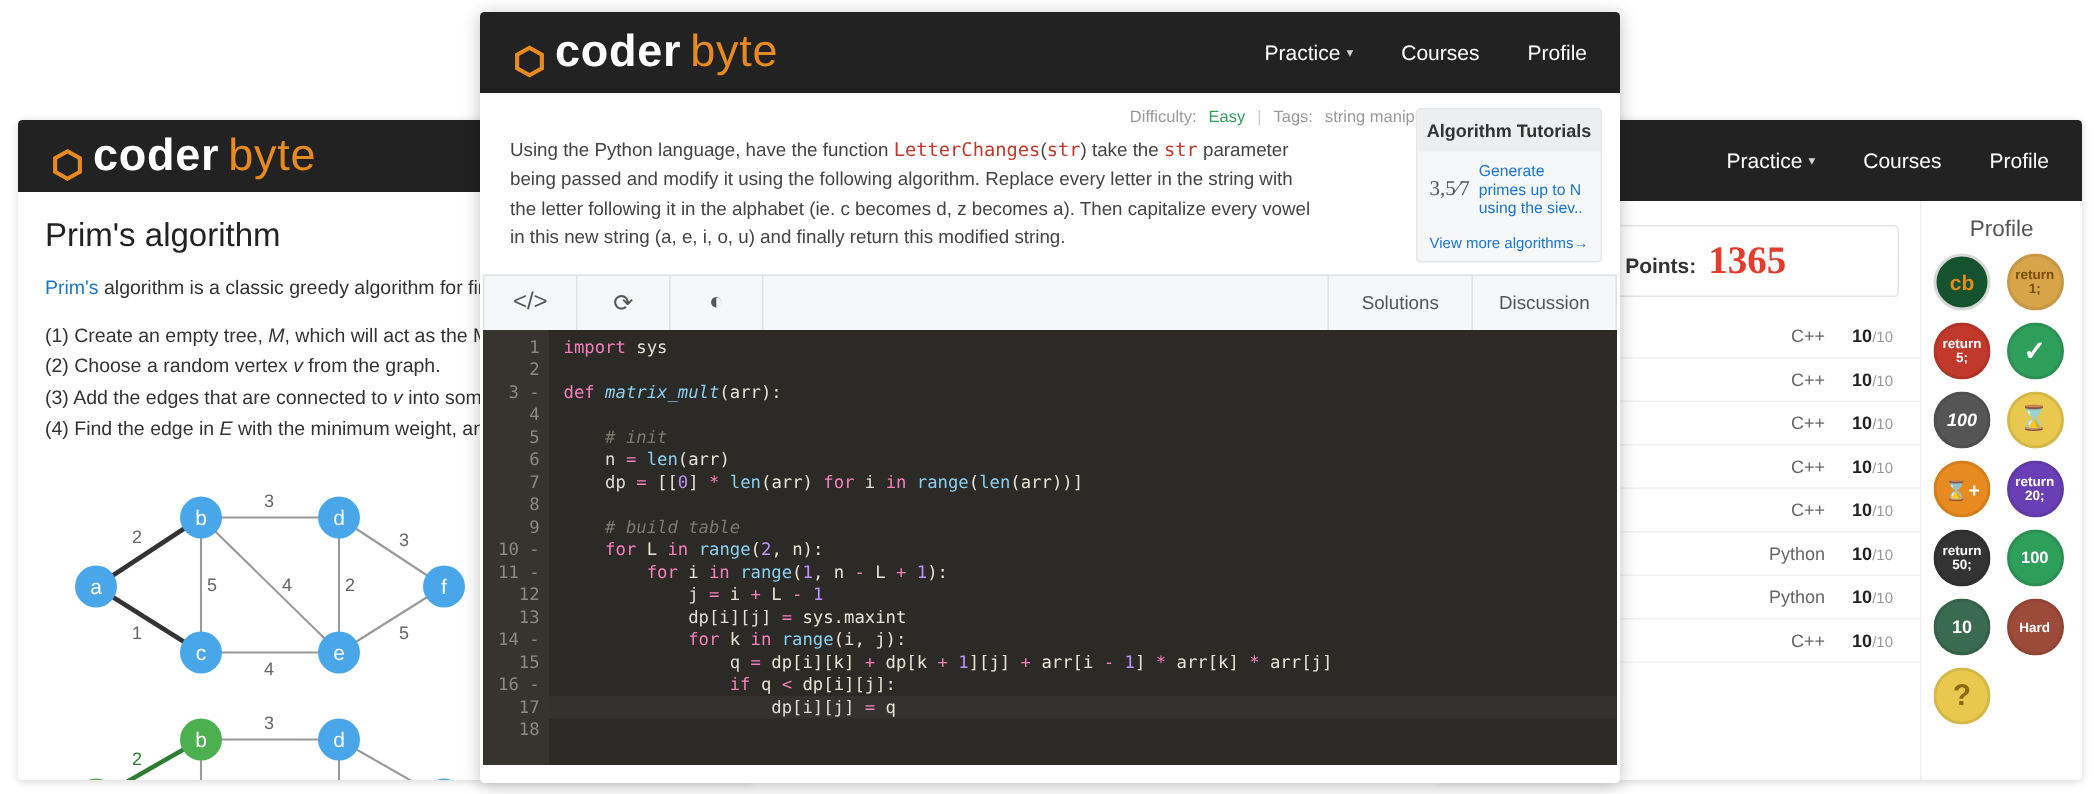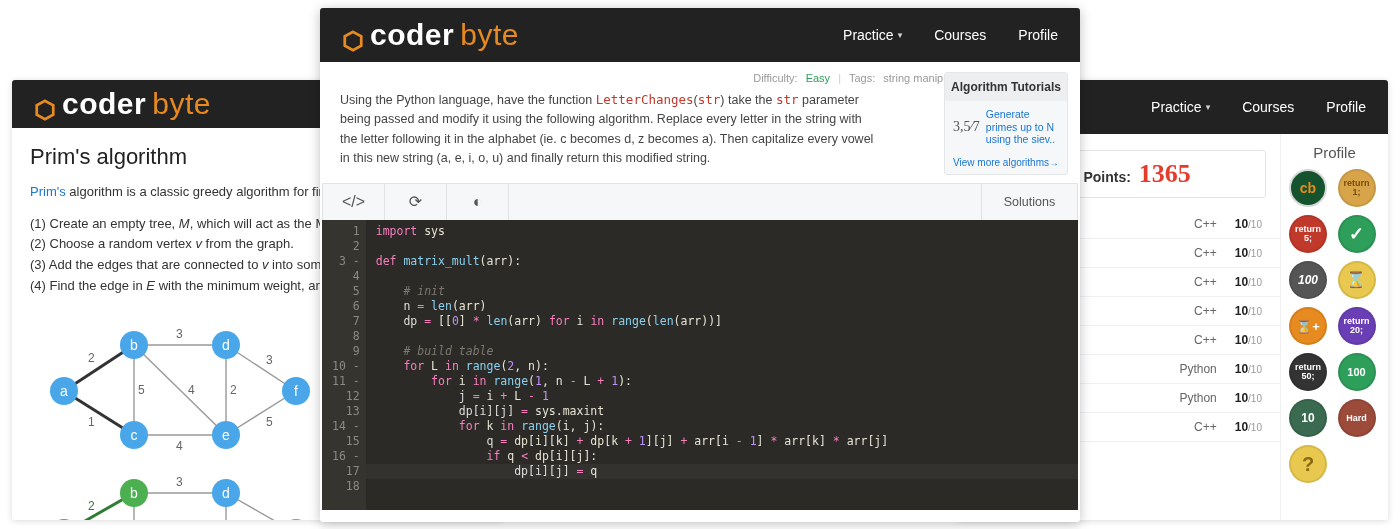--- a/index.html
+++ b/index.html
@@ -60,21 +60,21 @@
 .gutter { background: #35342f; color: #8a8a82; text-align: right; padding: 4px 6px 4px 10px; user-select: none; }
 .gutter div { height: 15px; }
 .codelines { padding: 4px 10px; white-space: pre; flex: 1; position: relative; }
 .codelines .ln { height: 15px; }
 .codelines .hl { position: absolute; left: 0; right: 0; height: 15px; background: rgba(255,255,255,.04); }
 .k-imp { color: #f77fbe; }
 .k-def { color: #f77fbe; }
 .k-for { color: #f77fbe; }
 .k-in { color: #f77fbe; }
 .k-if { color: #f77fbe; }
-.k-fn { color: #8ad1ef; }
+.k-fn { color: #8ad1ef; font-style: italic; }
 .k-num { color: #bd93f9; }
 .k-com { color: #7a786f; font-style: italic; }
 .k-id { color: #e6e3d3; }
 .k-op { color: #f77fbe; }
 .k-bi { color: #8ad1ef; }
 
 
 .panelC { position: absolute; top: 80px; right: 12px; width: 430px; height: 440px; background: #fff; box-shadow: 0 1px 6px rgba(0,0,0,.15); border-radius: 3px; overflow: hidden; }
 .panelC .cbody { display: flex; height: calc(100% - 48px); }
 .leftcol { flex: 1; padding: 12px 0 0; position: relative; }
@@ -207,20 +207,21 @@
     </p>
   </div>
 
   <div class="editor-wrap">
     <div class="edtabs">
       <div class="tbtn">&lt;/&gt;</div>
       <div class="tbtn">⟳</div>
       <div class="tbtn">◐</div>
       <div class="right">
         <div class="rtab">Solutions</div>
+        <div class="rtab">Discussion</div>
       </div>
     </div>
     <div class="editor">
       <div class="gutter" id="gutter">
           <div>1</div>
           <div>2</div>
           <div>3 ‑</div>
           <div>4</div>
           <div>5</div>
           <div>6</div>

